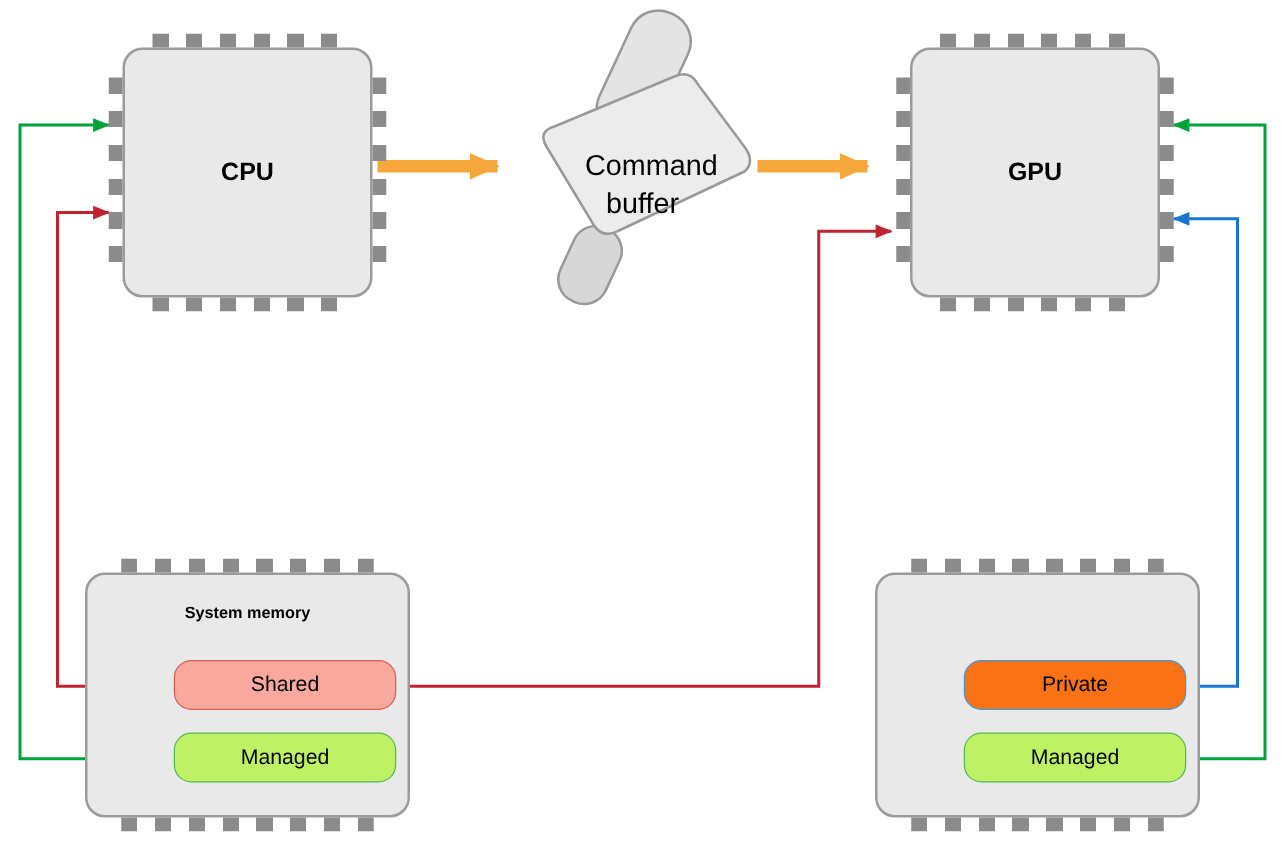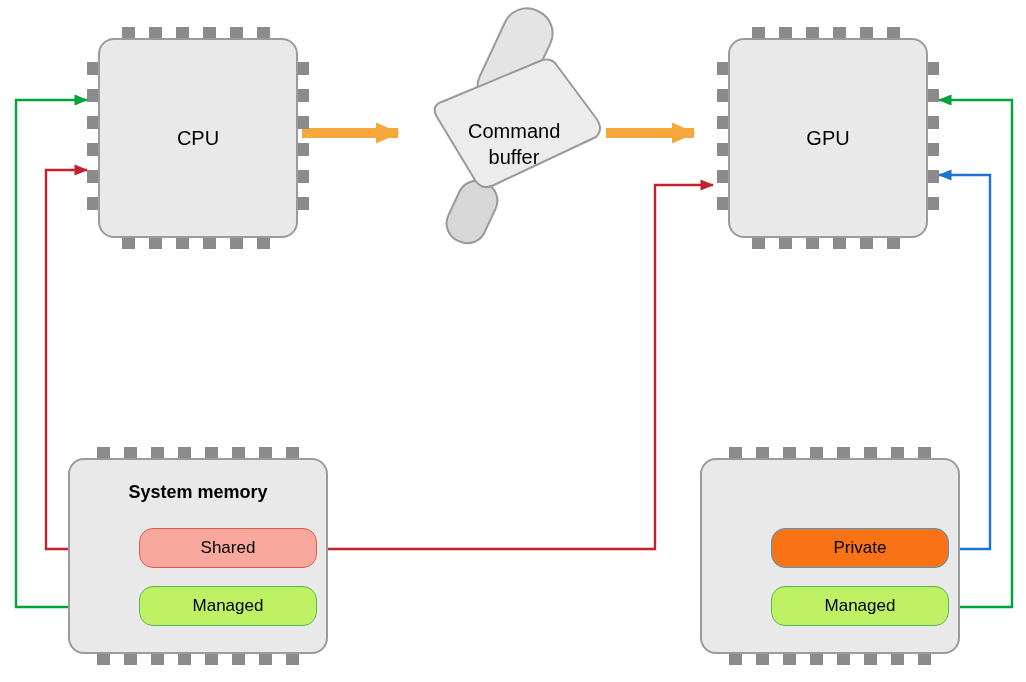--- a/index.html
+++ b/index.html
@@ -9,28 +9,28 @@
   }
   .layer{position:absolute;left:0;top:0;width:1026px;height:682px;}
 
   
   .chip{
     position:absolute;background:#e9e9e9;border:2px solid #9b9b9b;border-radius:16px;
     display:flex;align-items:center;justify-content:center;
   }
   .chip-cpu{left:98px;top:38px;width:196px;height:196px;}
   .chip-gpu{left:728px;top:38px;width:196px;height:196px;}
-  .chip-label{font-size:20px;font-weight:normal;}
+  .chip-label{font-size:20px;font-weight:bold;}
 
   .memchip{
     position:absolute;background:#e9e9e9;border:2px solid #9b9b9b;border-radius:16px;
   }
   .memchip-system{left:68px;top:458px;width:256px;height:192px;}
   .memchip-video{left:700px;top:458px;width:256px;height:192px;}
-  .mem-title{position:absolute;top:22px;left:0;width:100%;text-align:center;font-size:18px;font-weight:bold;}
+  .mem-title{position:absolute;top:22px;left:0;width:100%;text-align:center;font-size:13px;font-weight:bold;}
 
   
   .pins{position:absolute;}
   .pins-h{height:11px;background:repeating-linear-gradient(90deg,#8b8b8b 0 13px,transparent 13px 27px);}
   .pins-v{width:11px;background:repeating-linear-gradient(180deg,#8b8b8b 0 13px,transparent 13px 27px);}
   .chip .pins-top{top:-13px;left:22px;width:148px;}
   .chip .pins-bottom{bottom:-13px;left:22px;width:148px;}
   .chip .pins-left{left:-13px;top:22px;height:148px;}
   .chip .pins-right{right:-13px;top:22px;height:148px;}
   .memchip .pins-top{top:-13px;left:27px;width:202px;}
@@ -43,21 +43,21 @@
   }
   .pill-1{top:68px;}
   .pill-2{top:126px;}
   .pill-shared{background:#f9a89d;border-color:#db5e52;}
   .pill-managed{background:#bef264;border-color:#58b858;}
   .pill-private{background:#f97316;border-color:#3d9bd8;}
 
   
   .cmdbuf-label{
     position:absolute;left:468px;top:118px;width:92px;text-align:center;
-    font-size:20px;line-height:1.3;
+    font-size:23px;line-height:1.3;
   }
 </style>
 </head>
 <body>
 
 <div class="canvas">
 
   <svg class="layer" viewBox="0 0 1026 682">
     <defs>
       <marker id="g-end" markerUnits="userSpaceOnUse" markerWidth="15" markerHeight="12" refX="13" refY="6" orient="auto">

